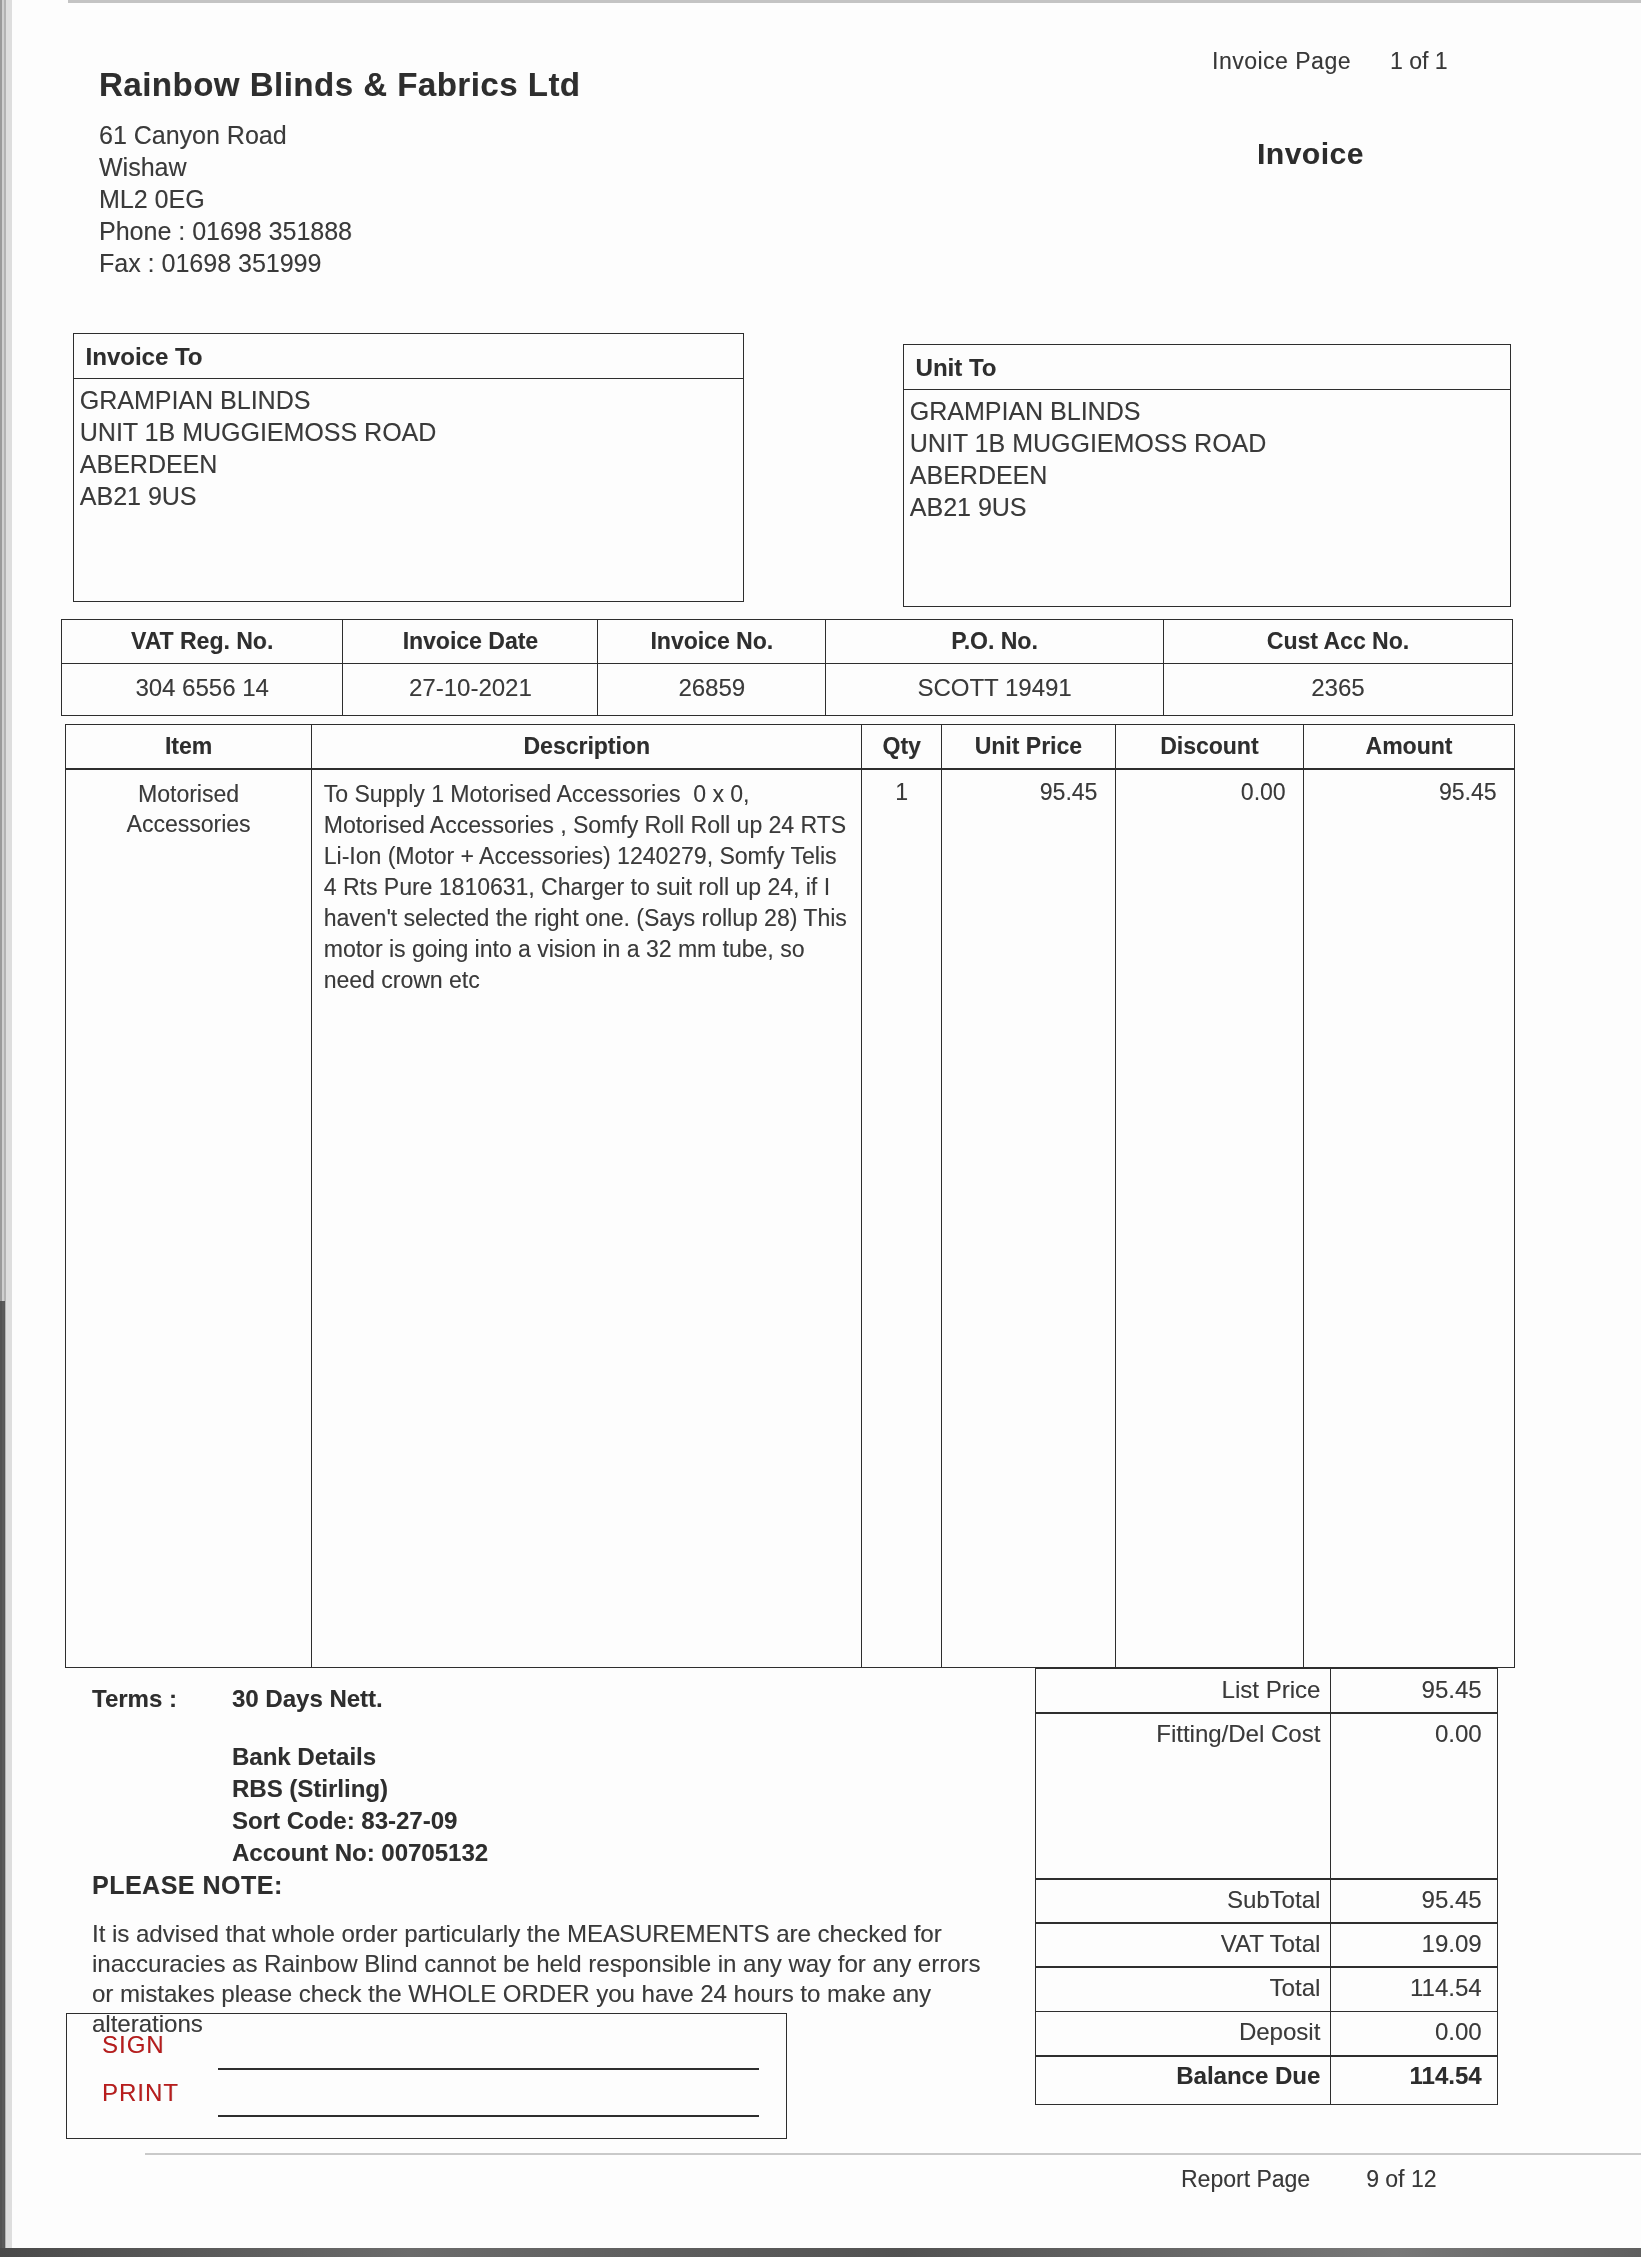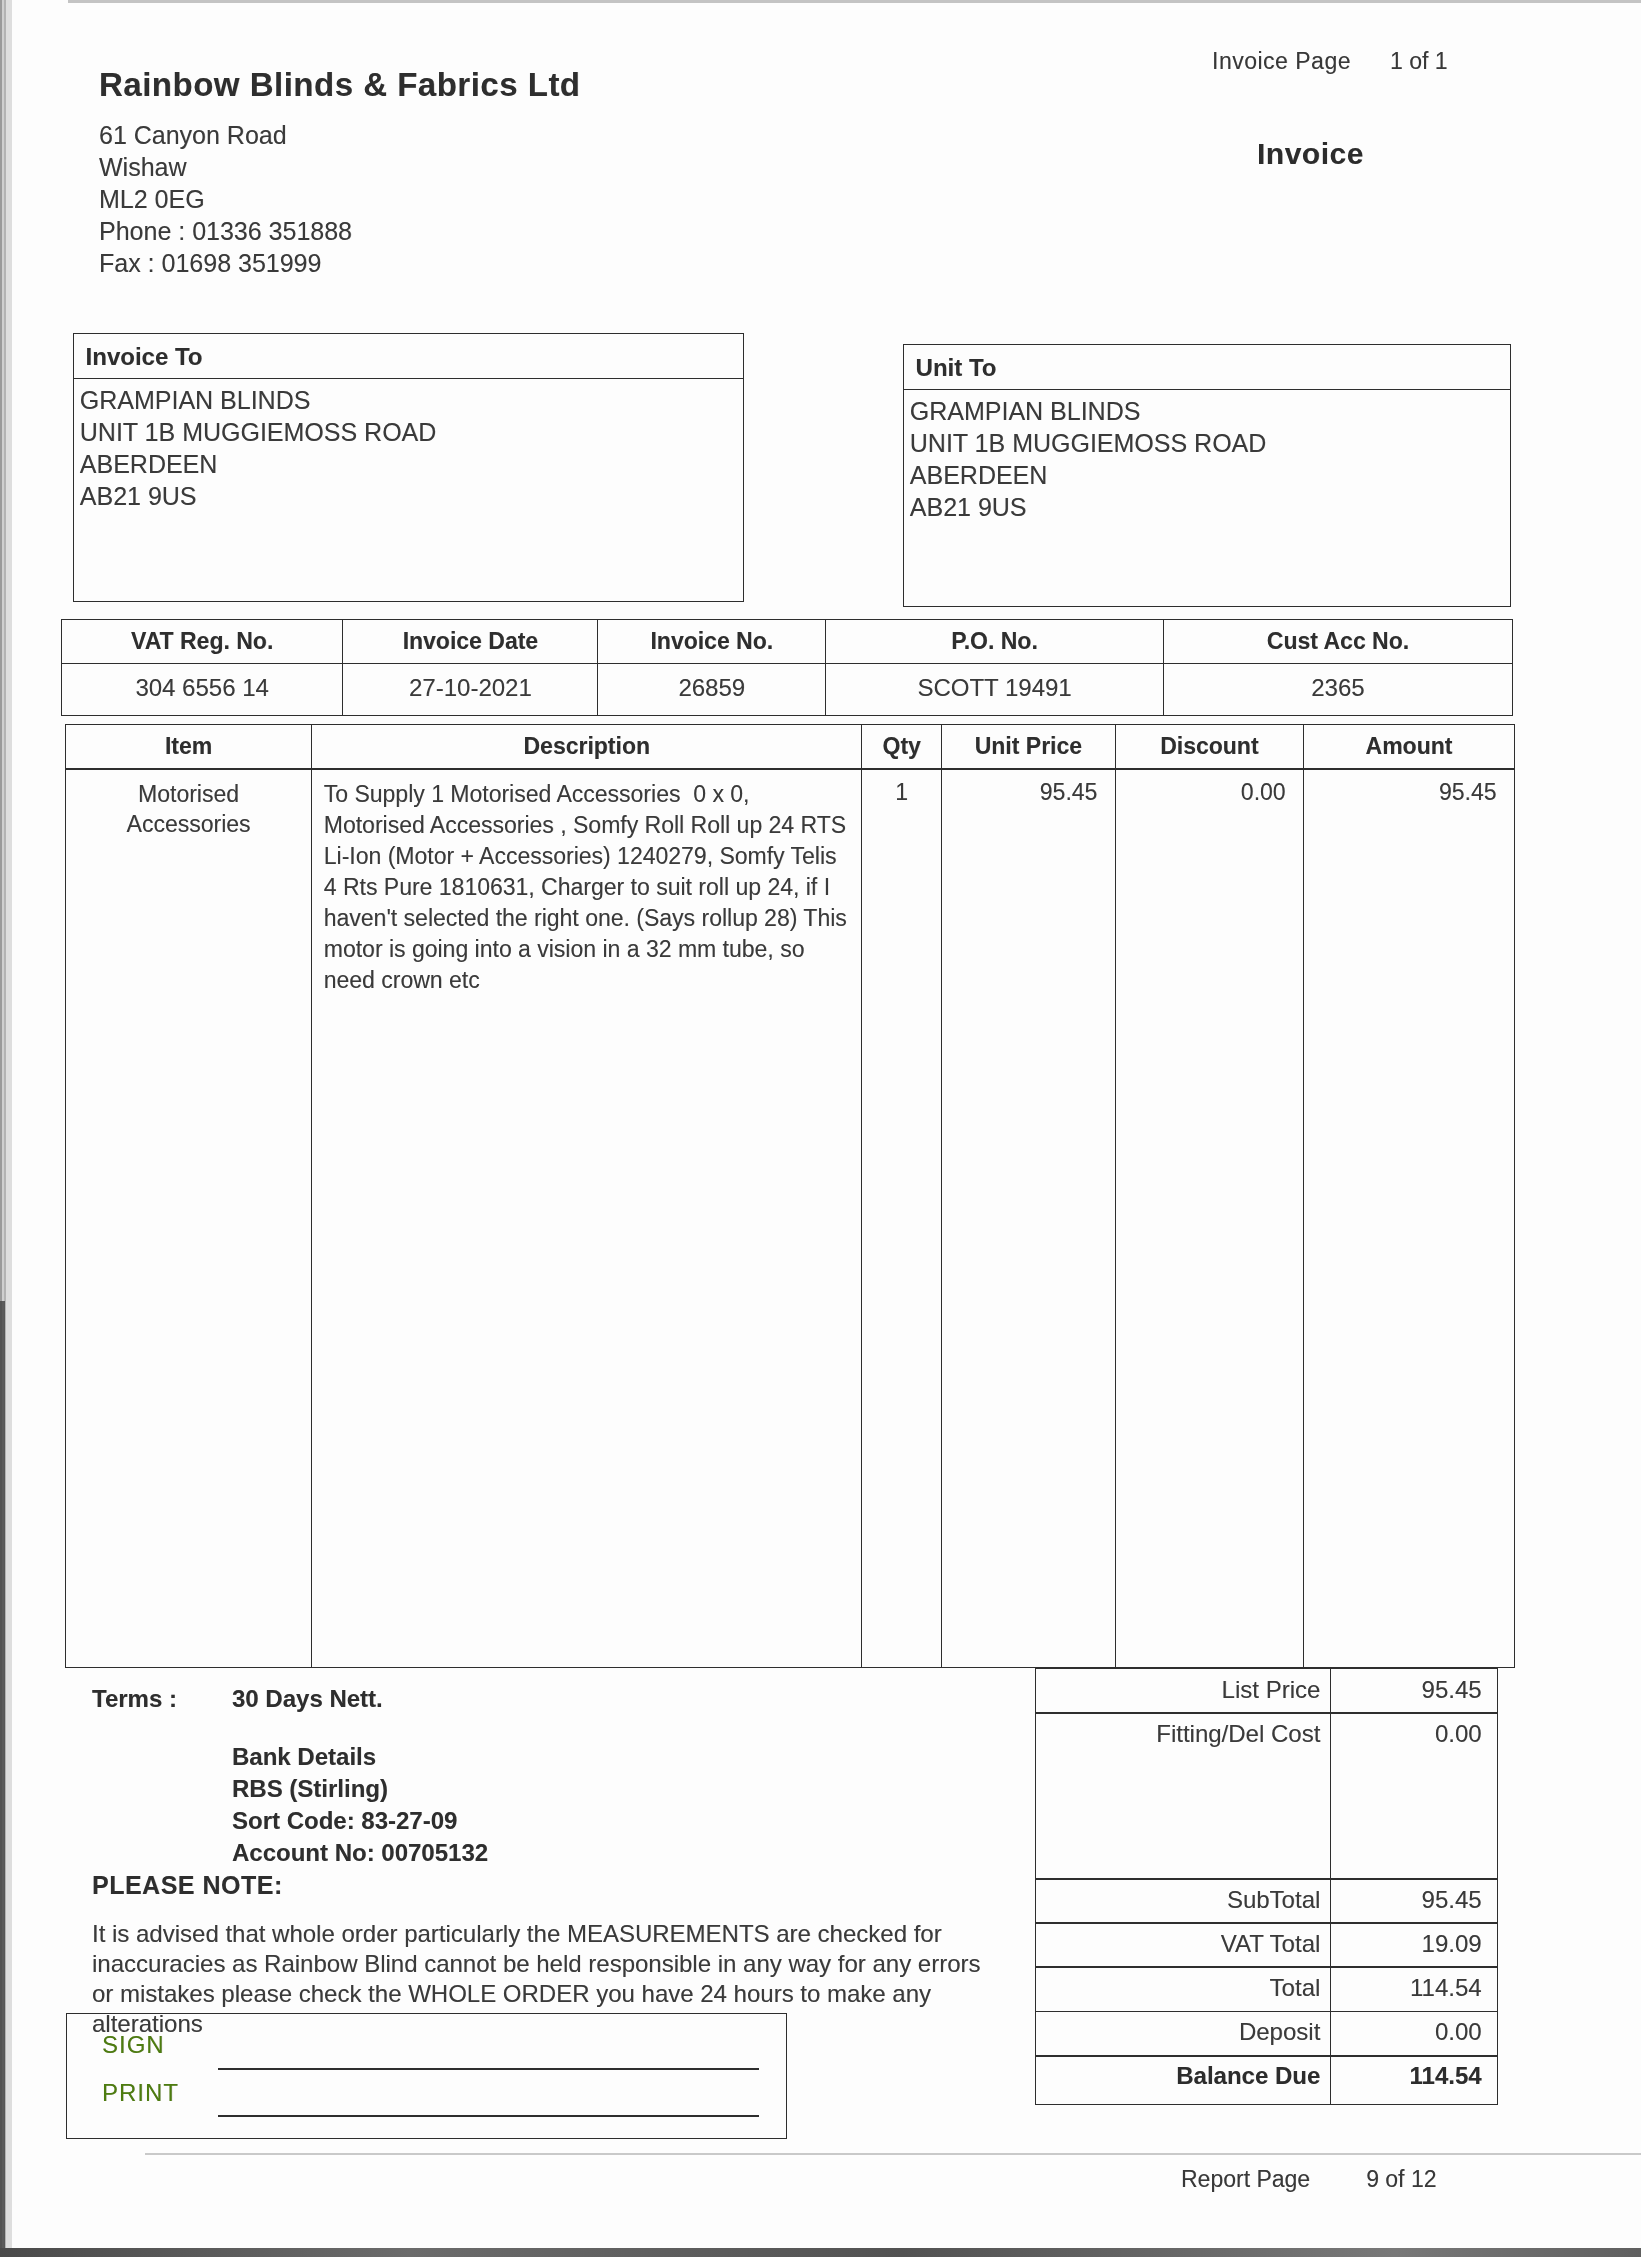--- a/index.html
+++ b/index.html
@@ -67,21 +67,21 @@
   .totals{position:absolute;left:1035px;top:1668px;width:463px;}
   .t-row{display:flex;border:1.9px solid #2e2e2e;margin-top:-1.9px;box-sizing:border-box;background:transparent;}
   .t-row:first-child{margin-top:0;}
   .t-row .t-lab{flex:1 1 auto;border-right:1.9px solid #2e2e2e;text-align:right;font-size:24px;color:#3a3a3a;padding:6.8px 9.7px 0 0;}
   .t-row .t-val{width:166px;flex:0 0 auto;text-align:right;font-size:24px;color:#3a3a3a;padding:6.8px 15.4px 0 0;box-sizing:border-box;}
   .h-norm{height:46px;} .h-tall{height:168px;} .h-last{height:50px;}
   .t-bold .t-lab,.t-bold .t-val{font-weight:bold;color:#2c2c2c;}
 
   
   .sign-box{position:absolute;left:66px;top:2013px;width:721px;height:126px;border:1.9px solid #2e2e2e;box-sizing:border-box;}
-  .sign-row{position:absolute;left:35px;font-size:24px;color:#4d7c0f;letter-spacing:1px;}
+  .sign-row{position:absolute;left:35px;font-size:24px;color:#b91c1c;letter-spacing:1px;}
   .sign-lbl{top:17.4px;} .print-lbl{top:65px;}
   .sig-line{position:absolute;left:151px;right:27px;height:1.9px;background:#2e2e2e;}
   .line1{top:54px;} .line2{top:101px;}
 
   
   .report-page{position:absolute;left:1181px;top:2166px;font-size:23px;color:#383838;display:flex;gap:56px;}
 </style>
 </head>
 <body>
 
@@ -97,21 +97,21 @@
     <span class="lbl">Invoice Page</span>
     <span>1 of 1</span>
   </div>
 
   <div class="company">
     <div class="company-name">Rainbow Blinds &amp; Fabrics Ltd</div>
     <div class="company-addr">
       <div>61 Canyon Road</div>
       <div>Wishaw</div>
       <div>ML2 0EG</div>
-      <div>Phone : 01336 351888</div>
+      <div>Phone : 01698 351888</div>
       <div>Fax : 01698 351999</div>
     </div>
   </div>
 
   <div class="doc-title">Invoice</div>
 
   <div class="addr-box invoice-to">
     <div class="box-label">Invoice To</div>
     <div class="box-body">
       <div>GRAMPIAN BLINDS</div>

